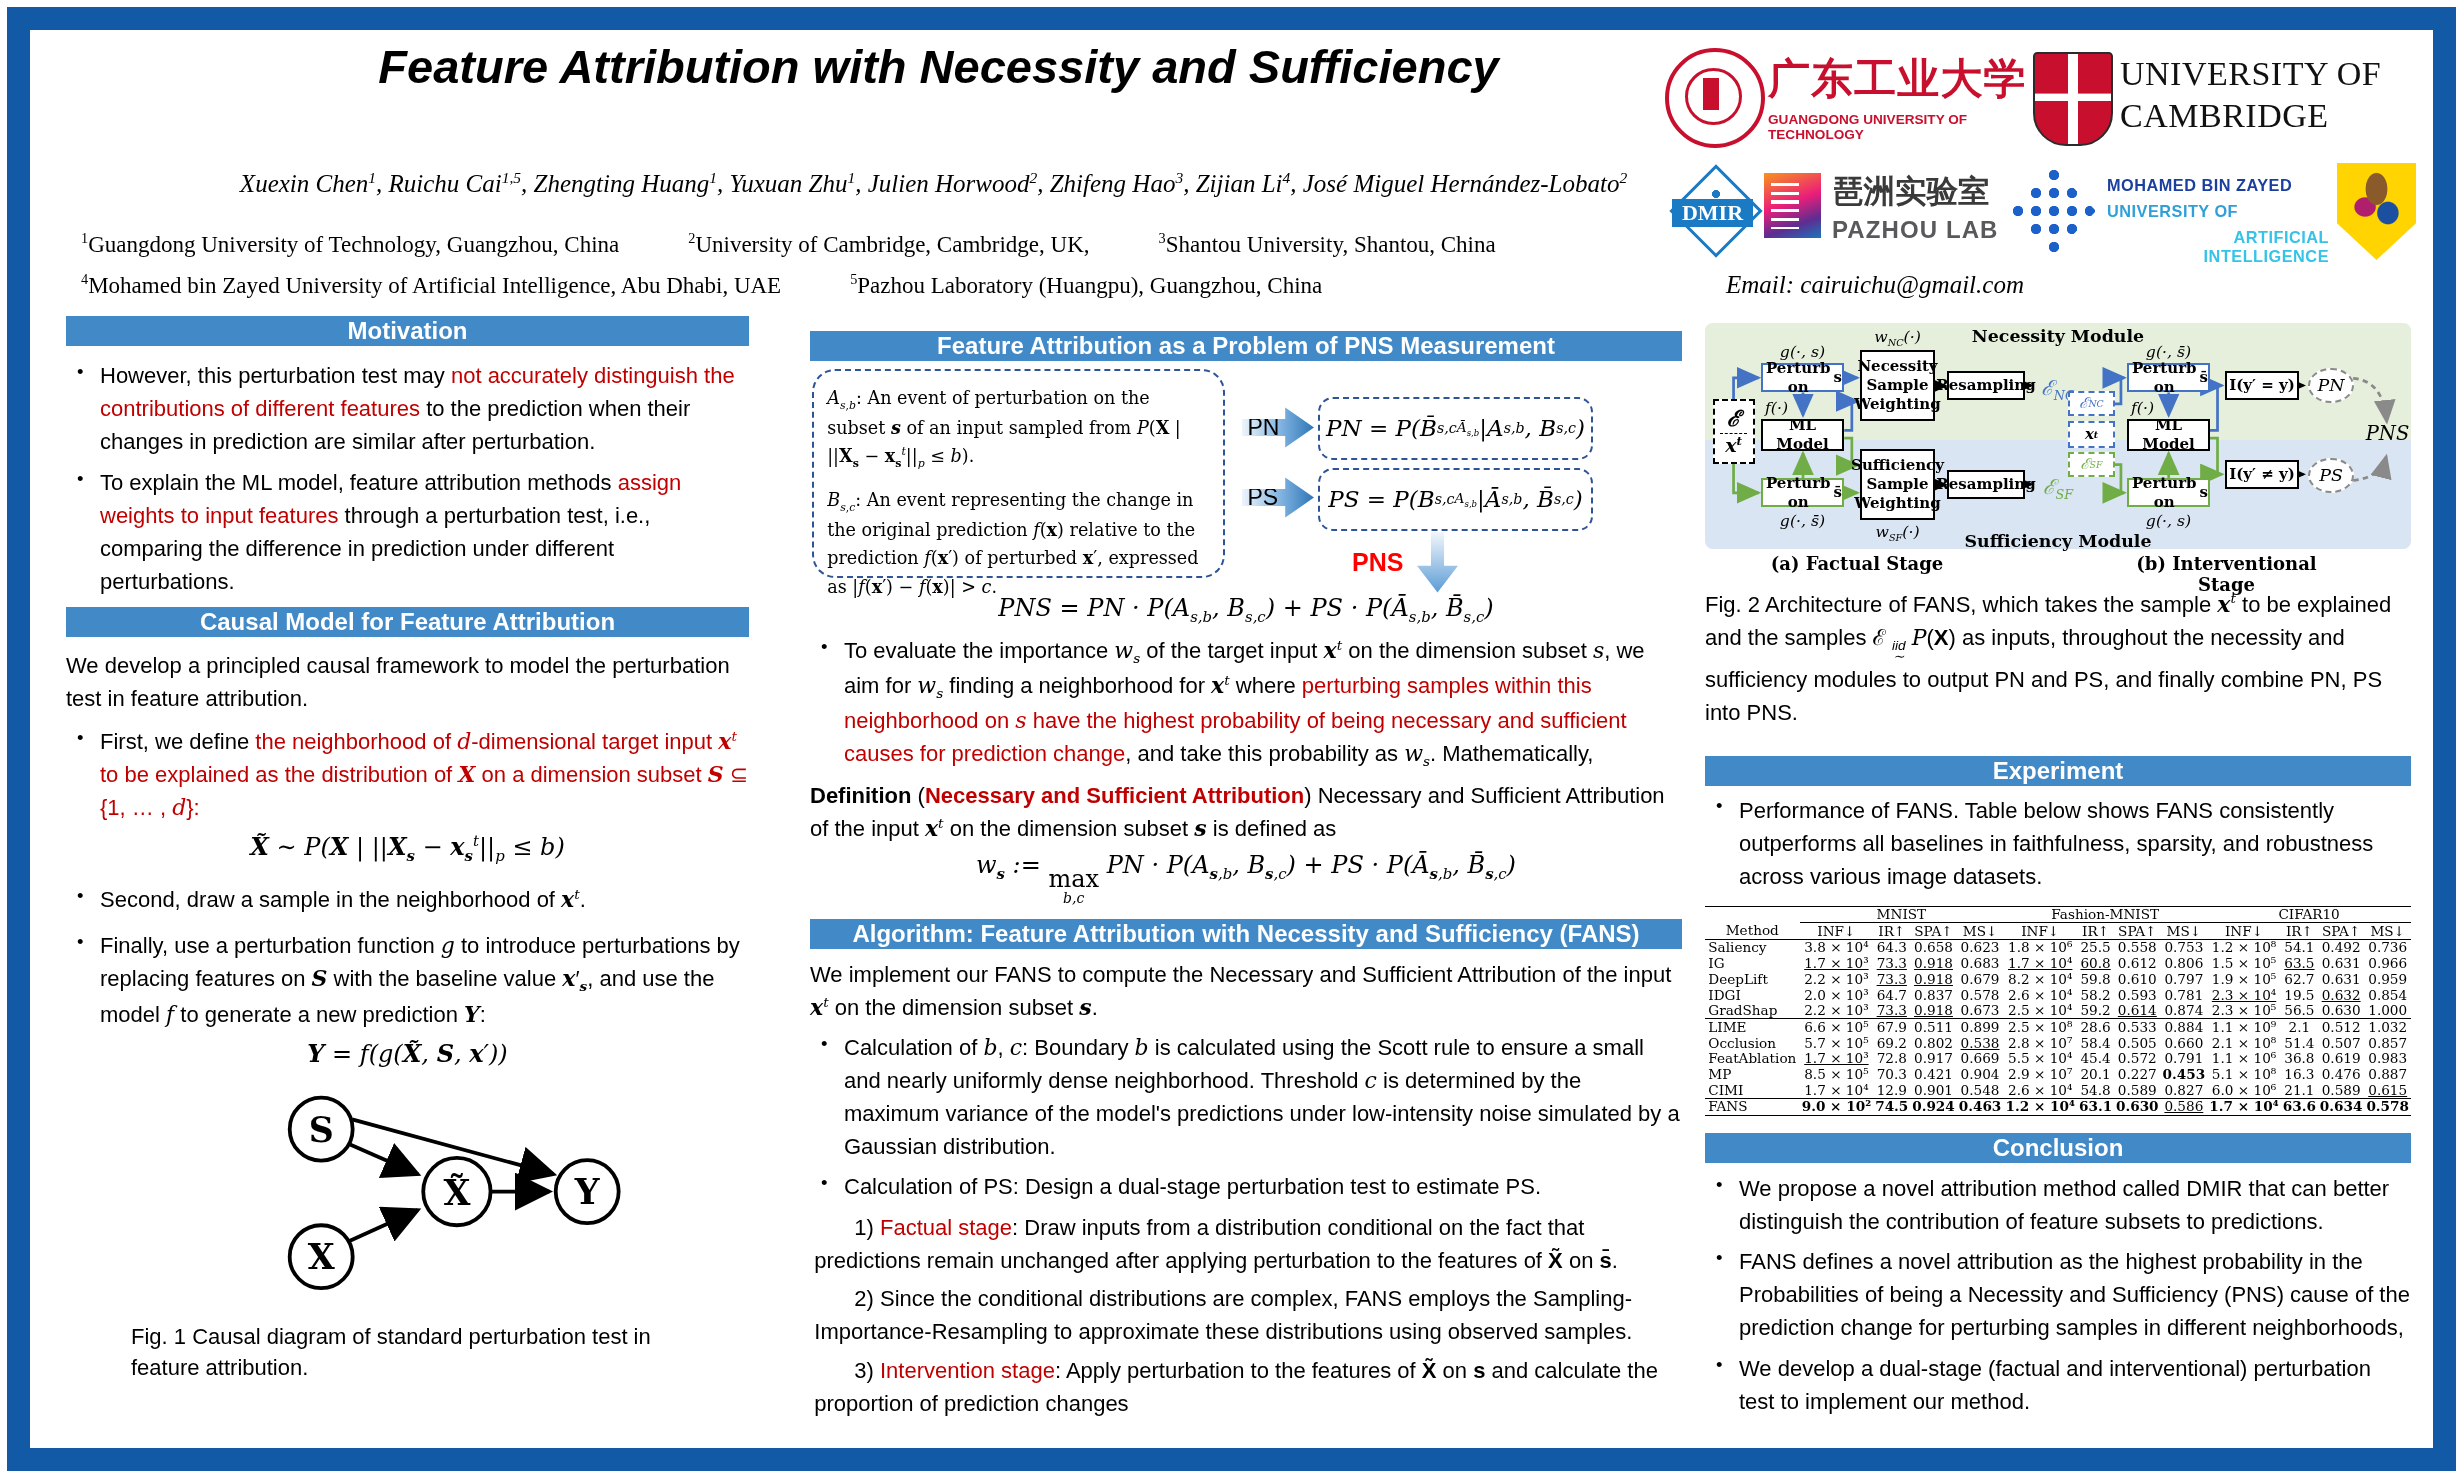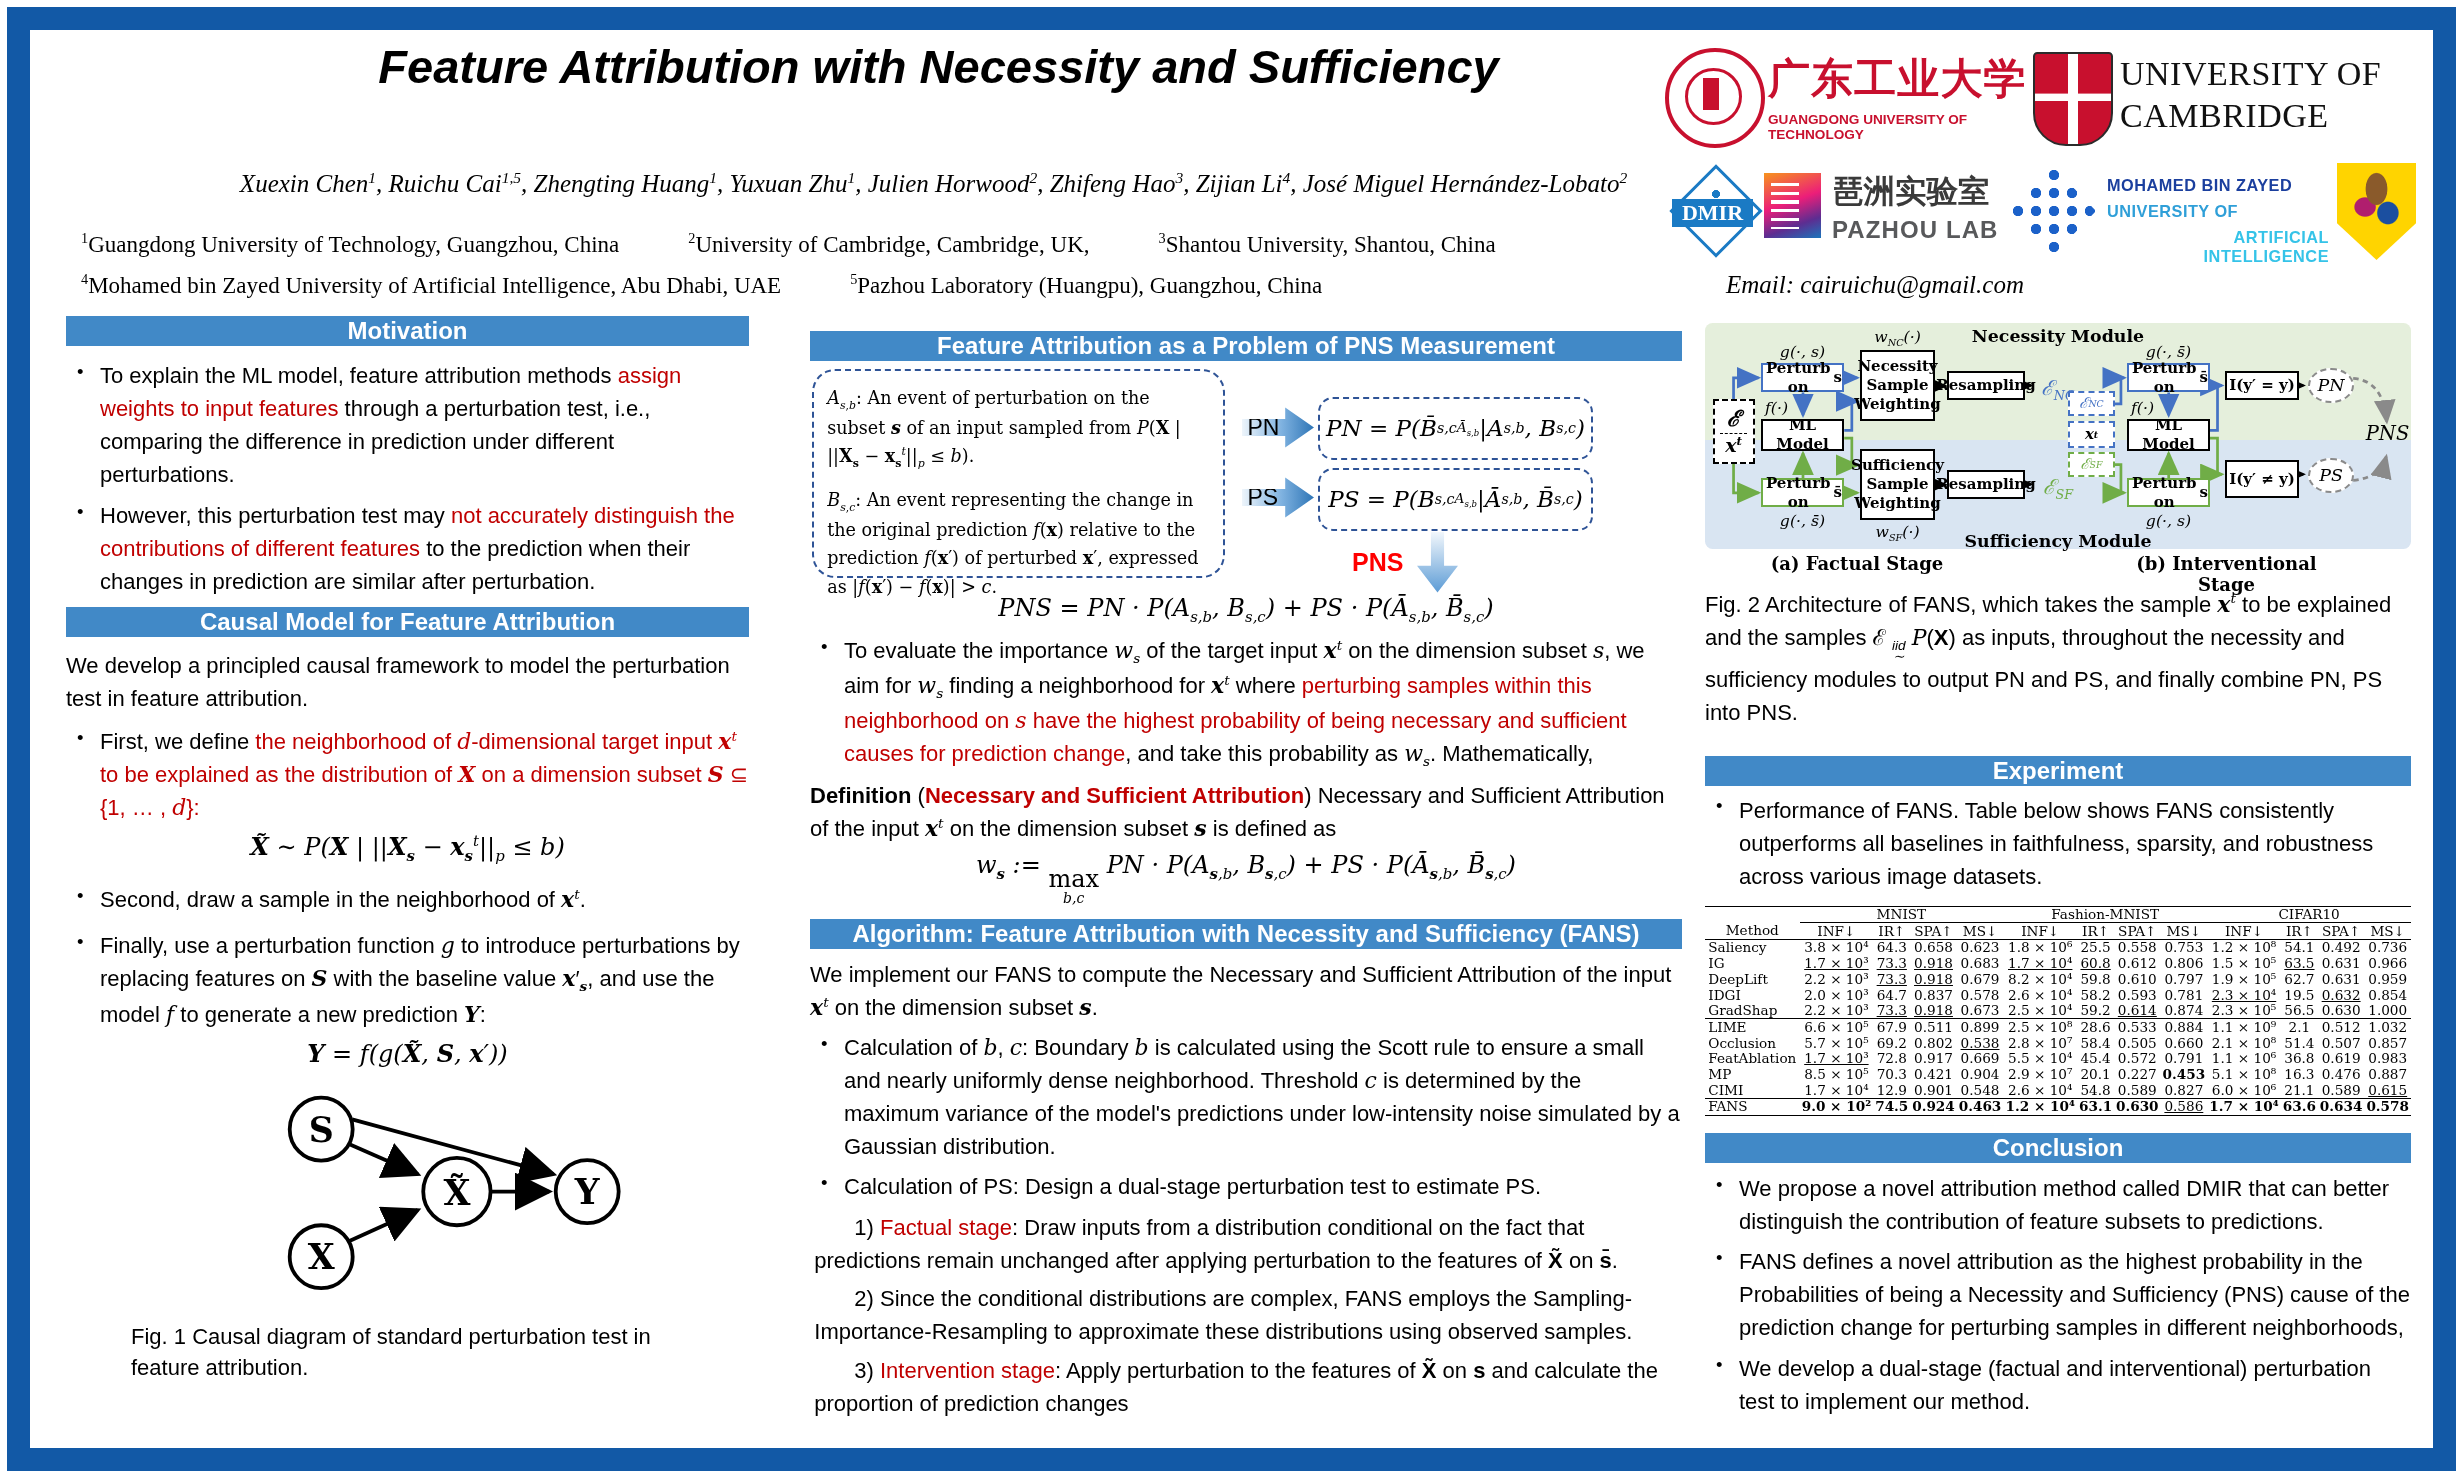--- a/index.html
+++ b/index.html
@@ -147,22 +147,22 @@
   <div class="dots"></div>
   <div class="t1">MOHAMED BIN ZAYED</div>
   <div class="t2">UNIVERSITY OF</div>
   <div class="t3">ARTIFICIAL INTELLIGENCE</div>
 </div>
 <div class="stu"></div>
 
 <div class="col" id="colL">
   <div class="bar">Motivation</div>
   <ul class="blist">
+    <li>However, this perturbation test may <span class="red">not accurately distinguish the contributions of different features</span> to the prediction when their changes in prediction are similar after perturbation.</li>
     <li>To explain the ML model, feature attribution methods <span class="red">assign weights to input features</span> through a perturbation test, i.e., comparing the difference in prediction under different perturbations.</li>
-    <li>However, this perturbation test may <span class="red">not accurately distinguish the contributions of different features</span> to the prediction when their changes in prediction are similar after perturbation.</li>
   </ul>
   <div class="bar" style="margin-top:9.8px">Causal Model for Feature Attribution</div>
   <div class="body-txt" style="margin-top:12px">We develop a principled causal framework to model the perturbation test in feature attribution.</div>
   <ul class="blist" style="margin-top:9.8px">
     <li>First, we define <span class="red">the neighborhood of <i>d</i>-dimensional target input <i><b>x</b></i><sup><i>t</i></sup> to be explained as the distribution of <b><i>X</i></b> on a dimension subset <b><i>S</i></b> ⊆ {1, … , <i>d</i>}:</span></li>
   </ul>
   <div class="formula" style="margin-top:3.3px"><b>X̃</b> ∼ P(<b>X</b> | ||<b>X</b><sub><b>s</b></sub> − <b>x</b><sub><b>s</b></sub><sup>t</sup>||<sub>p</sub> ≤ b)</div>
   <ul class="blist" style="margin-top:18.5px">
     <li>Second, draw a sample in the neighborhood of <i><b>x</b></i><sup><i>t</i></sup>.</li>
   </ul>
@@ -308,21 +308,21 @@
     <div class="f2box dashed bgreen tgreen" style="left:363px;top:129px;width:47px;height:25px;font-style:italic;font-weight:normal;">ℰ<sub>SF</sub></div>
 
     <div class="f2lab" style="left:422px;top:18.5px;width:83px;">g(·, s̄)</div>
     <div class="f2box bblue" style="left:422px;top:40px;width:83px;height:29px;">Perturb on <b>s̄</b></div>
     <div class="f2lab" style="left:413px;top:75px;width:49px;">f(·)</div>
     <div class="f2box" style="left:422px;top:96px;width:83px;height:31.5px;">ML Model</div>
     <div class="f2box" style="left:520px;top:48px;width:74px;height:29px;">I(y′ = y)</div>
     <div class="f2box circ" style="left:603px;top:45px;width:46px;height:35px;">PN</div>
     <div class="f2box bgreen" style="left:422px;top:155px;width:83px;height:29px;">Perturb on <b>s</b></div>
     <div class="f2lab" style="left:422px;top:188px;width:83px;">g(·, s)</div>
-    <div class="f2box" style="left:520px;top:137px;width:74px;height:38px;">I(y′ ≠ y)</div>
+    <div class="f2box" style="left:520px;top:137px;width:74px;height:29px;">I(y′ ≠ y)</div>
     <div class="f2box circ" style="left:603px;top:135px;width:46px;height:35px;">PS</div>
     <div class="f2lab" style="left:658px;top:99px;width:49px;font-size:19.5px;">PNS</div>
 
     <div class="f2cap" style="left:57px;top:230px;width:190px;">(a) Factual Stage</div>
     <div class="f2cap" style="left:402px;top:230px;width:239px;">(b) Interventional Stage</div>
   </div>
 
   <div class="figcap">Fig. 2 Architecture of FANS, which takes the sample <i><b>x</b></i><sup><i>t</i></sup> to be explained and the samples ℰ <span class="iid">
         <span>iid</span>
         <span>∼</span>

